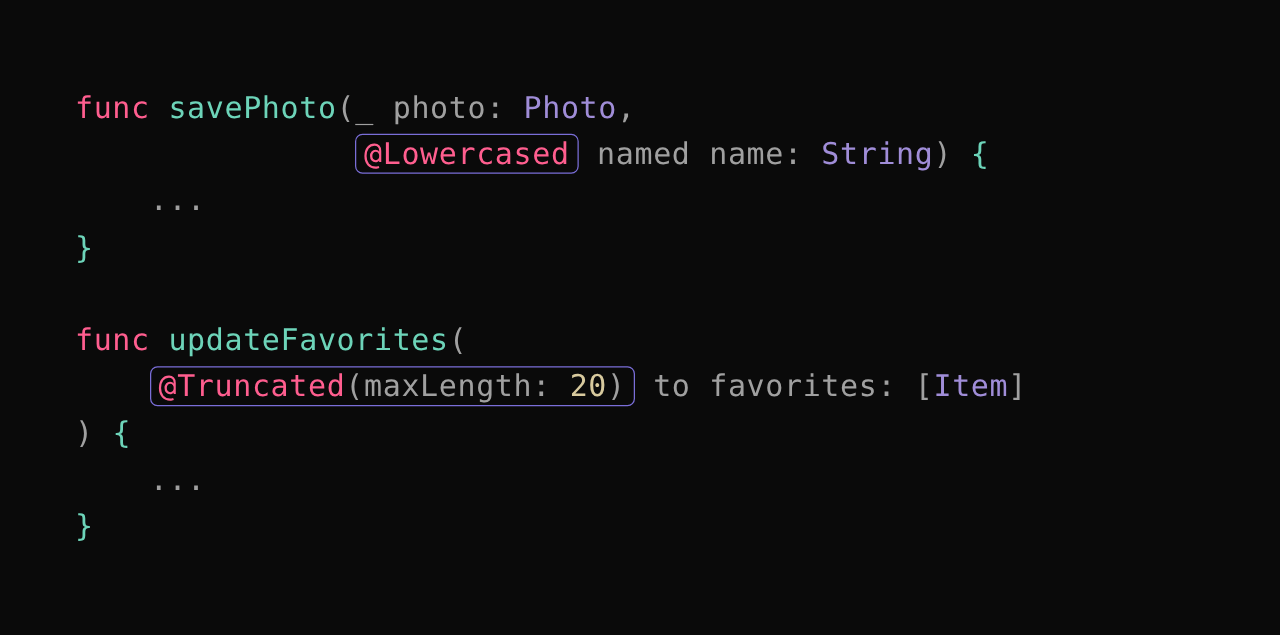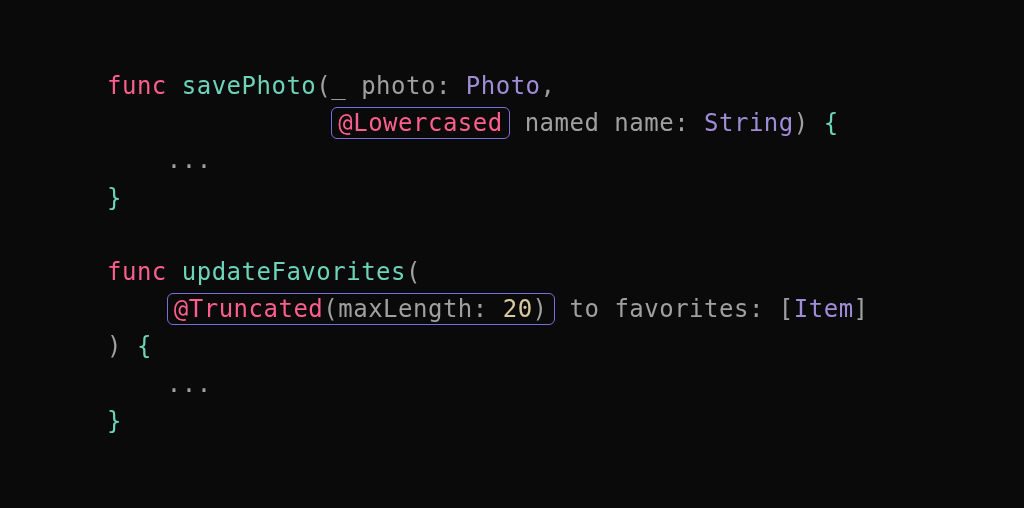--- a/index.html
+++ b/index.html
@@ -14,21 +14,20 @@
       font-family: 'SF Mono', 'Monaco', 'Menlo', 'Consolas', monospace;
       font-size: 24px;
       line-height: 1.55;
       padding: 68px 60px;
       color: #a0a0a0;
       letter-spacing: 0.5px;
       overflow: hidden;
     }
     .code-block {
       white-space: pre;
-      margin-left: 47px;
     }
     .keyword {
       color: #ff5e8f;
     }
     .funcname {
       color: #6dd4b9;
     }
     .brace {
       color: #6dd4b9;
     }

